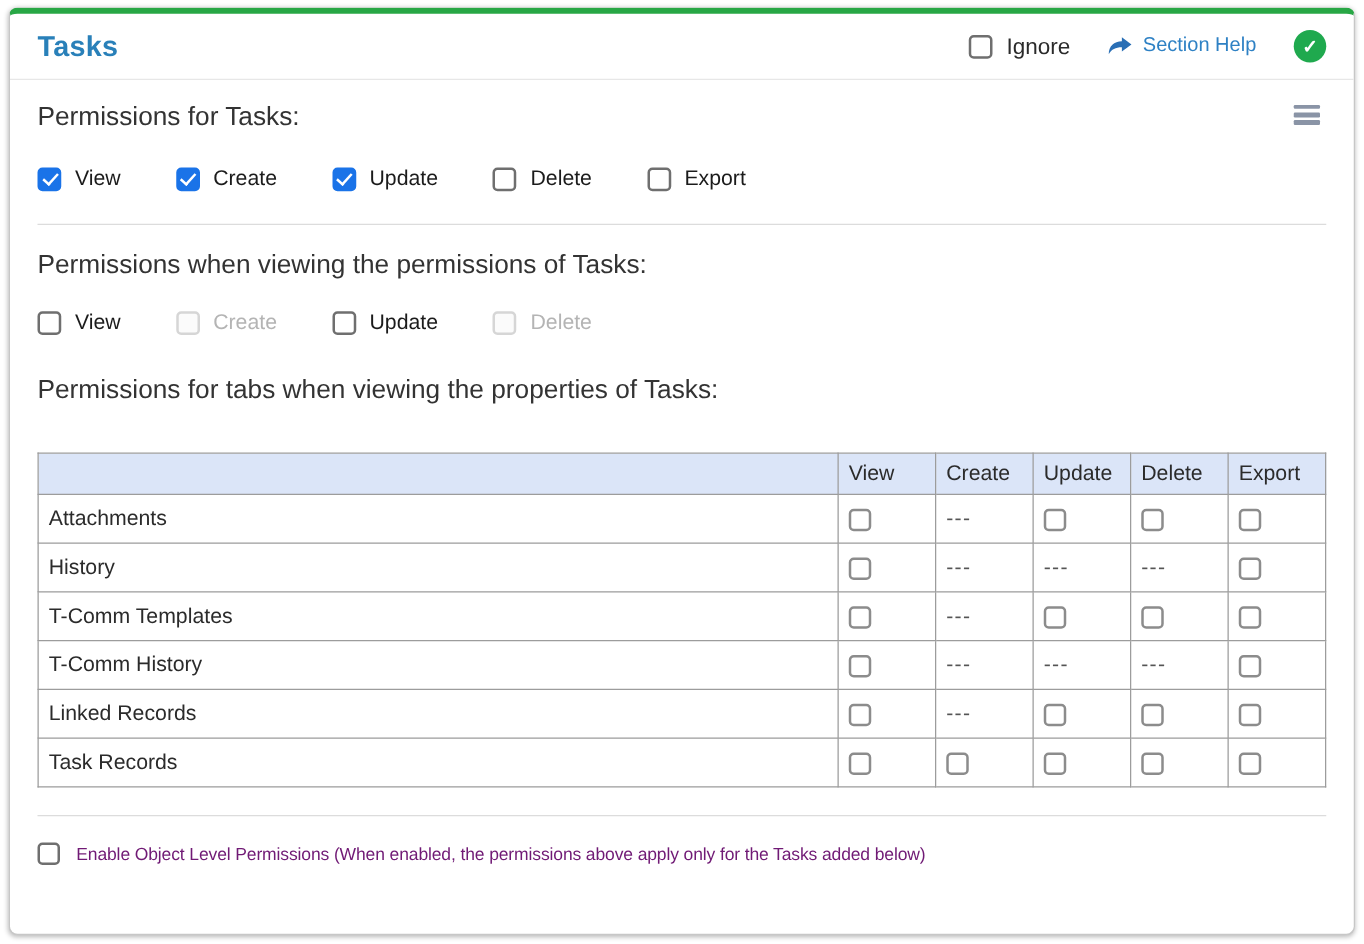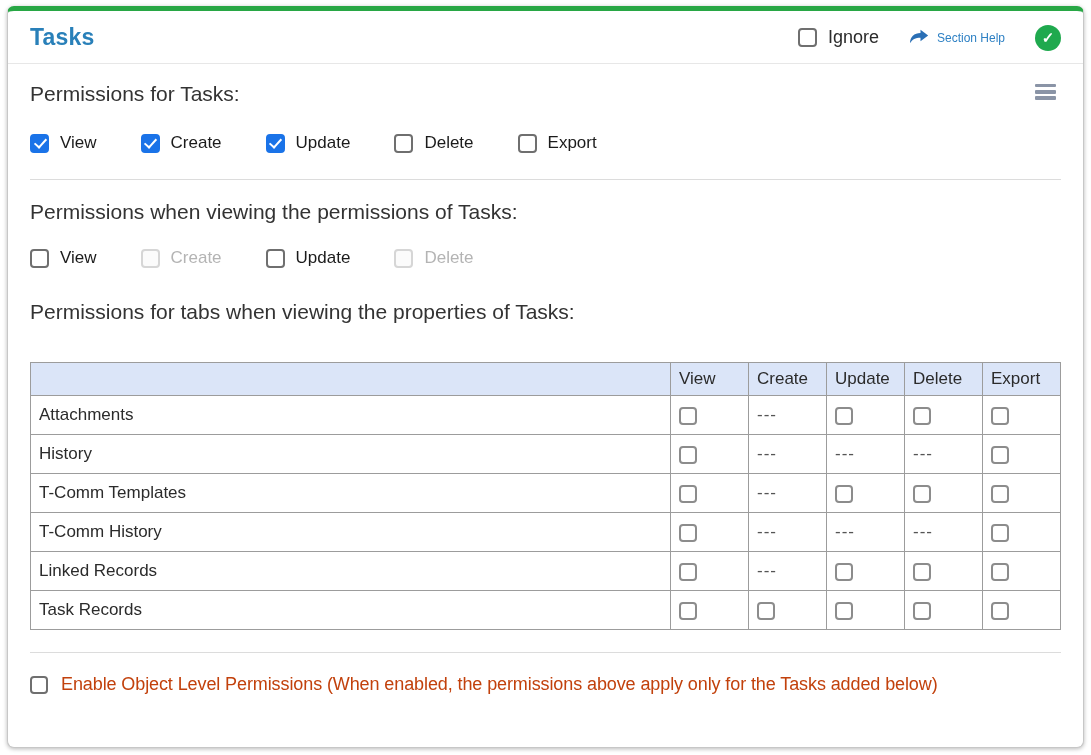--- a/index.html
+++ b/index.html
@@ -11,30 +11,30 @@
     background: #fff;
     border: 1px solid #c7c7c7;
     border-top: 5px solid #28a745;
     border-radius: 7px;
     box-shadow: 0 1px 4px rgba(0,0,0,.28);
     overflow: hidden;
   }
 
   
   .card-header {
-    display: flex; align-items: center; justify-content: space-between;
+    display: flex; align-items: flex-start; justify-content: space-between;
     padding: 13px 22px 12px 22px;
     border-bottom: 1px solid #e7e7e7;
   }
   .title { color: #2980b9; font-size: 23px; font-weight: 600; letter-spacing: .2px; }
   .header-right { display: flex; align-items: center; gap: 30px; }
   .ignore-wrap { display: flex; align-items: center; gap: 11px; cursor: pointer; }
   .ignore-wrap .lbl { font-size: 18px; color: #2b2b2b; }
   .help-link { display: flex; align-items: center; gap: 8px; text-decoration: none; cursor: pointer; }
-  .help-link .lbl { color: #2e81c4; font-size: 12px; }
+  .help-link .lbl { color: #2e81c4; font-size: 16px; }
   .status-circle {
     width: 26px; height: 26px; border-radius: 50%;
     background: #1fa94e; color: #fff;
     display: flex; align-items: center; justify-content: center;
     font-size: 15px; font-weight: bold;
   }
 
   
   .card-body { position: relative; padding: 18px 22px 20px 22px; }
   .menu-icon { position: absolute; top: 14px; right: 24px; cursor: pointer; padding: 3px; }
@@ -72,21 +72,21 @@
     background: #dbe5f8; font-weight: normal; color: #2b2b2b; height: 33px;
   }
   .perm-table td { height: 39px; color: #2b2b2b; }
   .perm-table th:nth-child(n+2), .perm-table td:nth-child(n+2) { width: 78px; }
   .perm-table td.na { color: #555; letter-spacing: 1px; }
   .perm-table .cb.table-cb { width: 18px; height: 18px; border-color: #8c8c8c; vertical-align: middle; cursor: pointer; }
 
   
   .footer-row { display: flex; align-items: center; gap: 13px; cursor: pointer; }
   .footer-row .cb { width: 18px; height: 18px; border-color: #6f6f6f; }
-  .footer-row .lbl { font-size: 18px; color: #c2410c; letter-spacing: -0.1px; }
+  .footer-row .lbl { font-size: 14px; color: #701a75; letter-spacing: -0.1px; }
 </style>
 </head>
 <body>
 
 <div class="card">
 
   <div class="card-header">
     <div class="title">Tasks</div>
     <div class="header-right">
       <label class="ignore-wrap">

